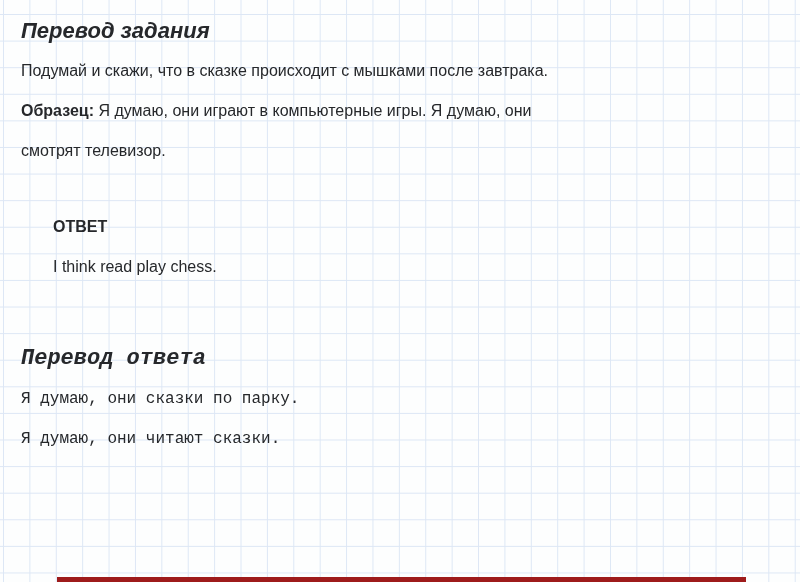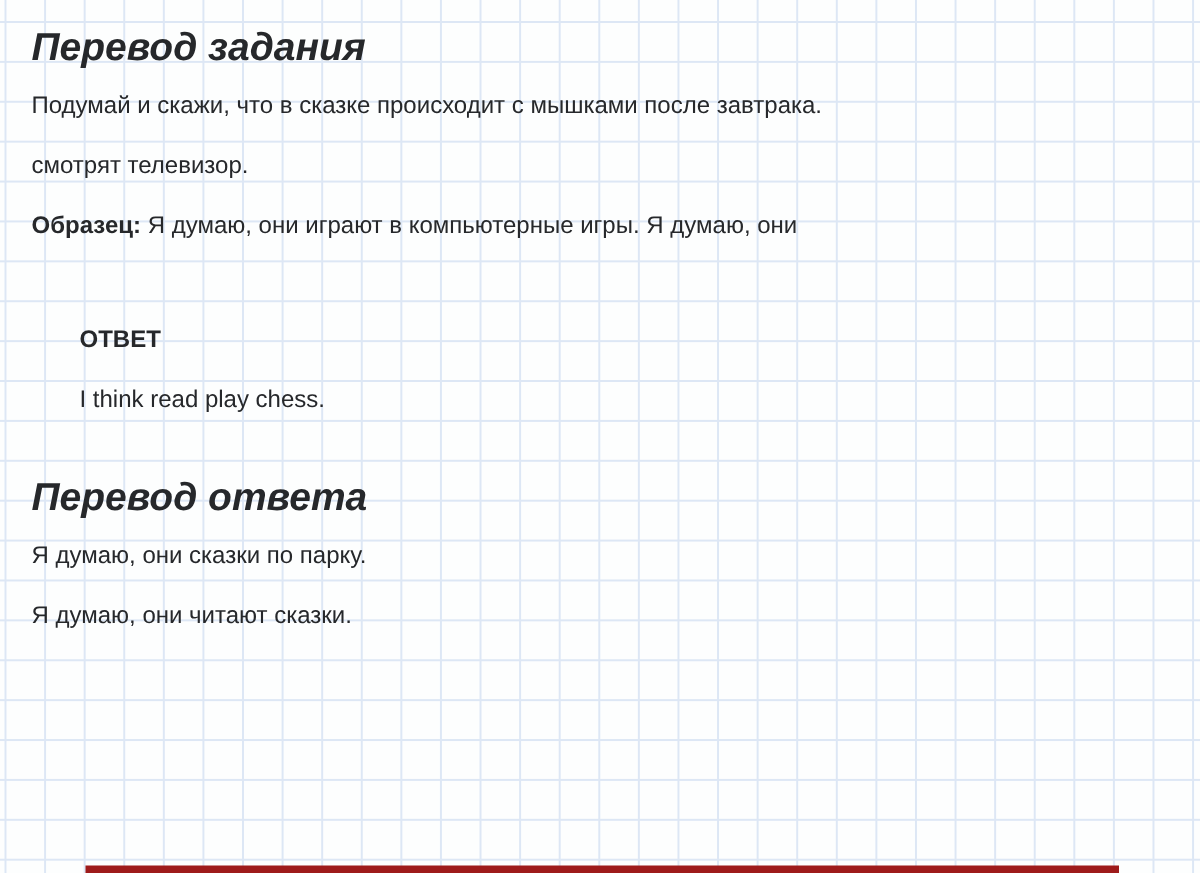--- a/index.html
+++ b/index.html
@@ -25,43 +25,43 @@
     width: 734px;
   }
   .line, .heading {
     margin: 0;
     font-size: 16px;
     line-height: 40px;
     font-weight: normal;
     white-space: nowrap;
   }
   .heading { font-weight: bold; }
-  .heading.italic { font-style: italic; font-size: 26px; }
+  .heading.italic { font-style: italic; font-size: 22px; }
   .bold-inline { font-weight: bold; }
   .section-answer { margin-top: 36px; margin-left: 32px; }
-  .section-answer-translation { margin-top: 24px; }
+  .section-answer-translation { margin-top: 52px; font-family: Liberation Mono, monospace; }
   .bottom-bar {
     position: absolute;
     left: 57px;
     bottom: 0;
     width: 689px;
     height: 5px;
     background: #9e1b1b;
   }
 </style>
 </head>
 <body>
 
 <main class="content">
 
   <section class="section-task-translation">
     <h2 class="heading italic">Перевод задания</h2>
     <p class="line">Подумай и скажи, что в сказке происходит с мышками после завтрака.</p>
+    <p class="line"><span class="bold-inline">Образец:</span> <span>Я думаю, они играют в компьютерные игры. Я думаю, они</span></p>
     <p class="line">смотрят телевизор.</p>
-    <p class="line"><span class="bold-inline">Образец:</span> <span>Я думаю, они играют в компьютерные игры. Я думаю, они</span></p>
   </section>
 
   <section class="section-answer">
     <h2 class="heading">ОТВЕТ</h2>
     <p class="line">I think read play chess.</p>
   </section>
 
   <section class="section-answer-translation">
     <h2 class="heading italic">Перевод ответа</h2>
     <p class="line">Я думаю, они сказки по парку.</p>

